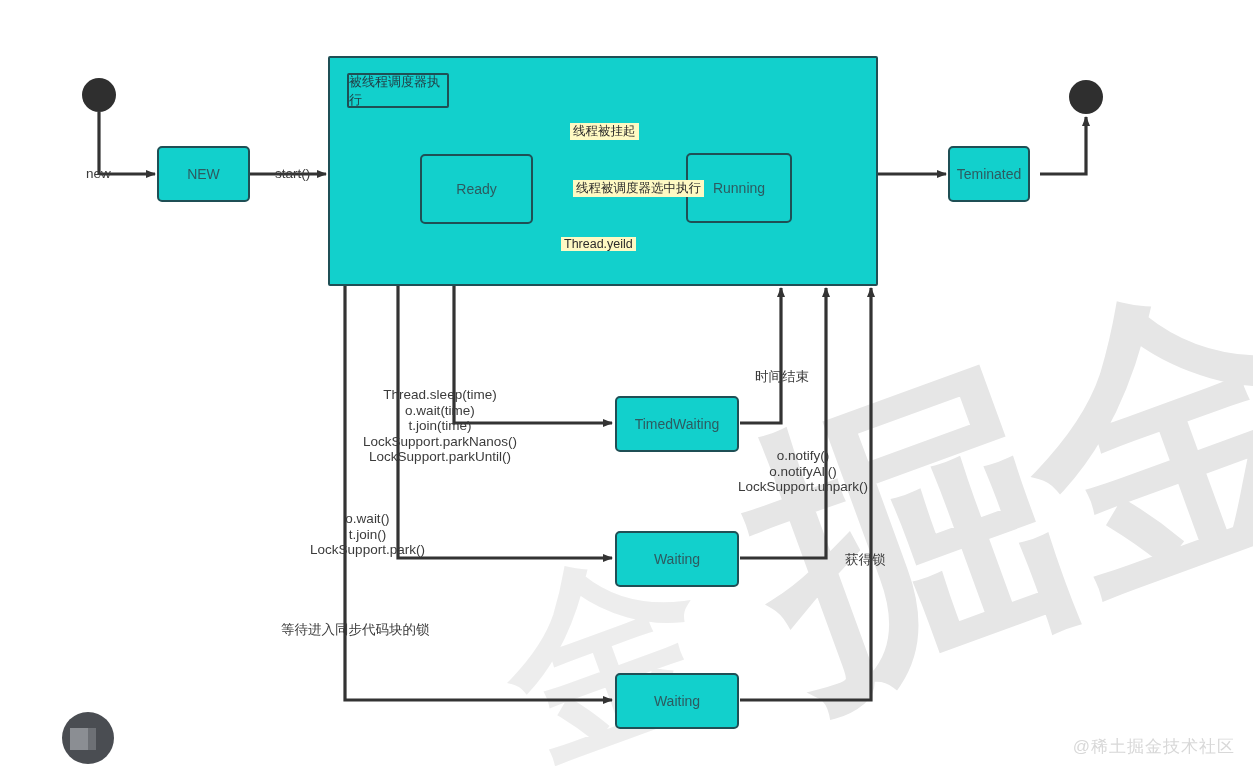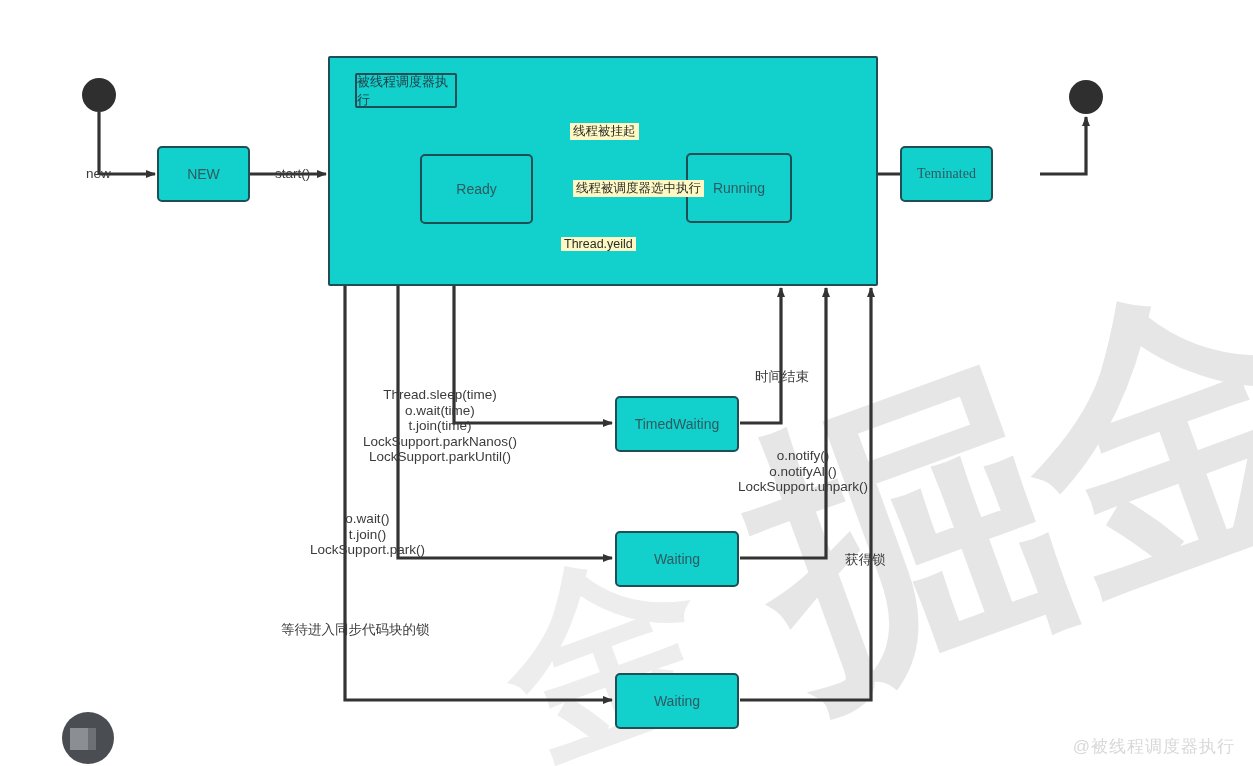--- a/index.html
+++ b/index.html
@@ -55,21 +55,21 @@
     color:#2d5b60;font-size:14px;
   }
   .container-box{
     position:absolute;box-sizing:border-box;
     background:#12d0cc;border:2px solid #1f4f55;border-radius:2px;
   }
   .tag-box{
     position:absolute;box-sizing:border-box;
     border:2px solid #1f4f55;background:transparent;border-radius:2px;
     display:flex;align-items:center;justify-content:center;
-    color:#223f46;font-size:13px;margin-left:8px;
+    color:#223f46;font-size:13px;
   }
   .start-dot,.end-dot{
     position:absolute;width:34px;height:34px;border-radius:50%;
     background:#2f2f2f;
   }
   
   .lbl{
     position:absolute;color:#3b3b3b;font-size:13.5px;white-space:pre;
     line-height:15.5px;
   }
@@ -80,21 +80,21 @@
   }
 </style>
 </head>
 <body>
 
 <div id="stage">
 
   <div class="wm-letters">掘金</div>
   <div class="wm-letters2">金</div>
   <div class="wm-logo"></div>
-  <div class="wm-credit">@被线程调度器执行</div>
+  <div class="wm-credit">@稀土掘金技术社区</div>
 
   <svg id="wires" viewBox="0 0 1253 766">
     <defs>
       <marker id="ah" markerWidth="10" markerHeight="8" refX="9" refY="4" orient="auto" markerUnits="userSpaceOnUse">
         <path d="M0,0 L10,4 L0,8 z" fill="#333333"></path>
       </marker>
     </defs>
     <g stroke="#333333" stroke-width="3.2" fill="none">
 
       <path d="M99,112 L99,174"></path>
@@ -136,21 +136,21 @@
   </div>
 
   <div class="node" style="left:686px;top:153px;width:106px;height:70px;">
     <span>Running</span>
   </div>
 
   <div class="node" style="left:157px;top:146px;width:93px;height:56px;">
     <span>NEW</span>
   </div>
 
-  <div class="node" style="left:900px;top:146px;width:93px;height:56px;font-family:Liberation Serif, serif;">
+  <div class="node" style="left:948px;top:146px;width:82px;height:56px;">
     <span>Teminated</span>
   </div>
 
   <div class="node" style="left:615px;top:396px;width:124px;height:56px;">
     <span>TimedWaiting</span>
   </div>
 
   <div class="node" style="left:615px;top:531px;width:124px;height:56px;">
     <span>Waiting</span>
   </div>

